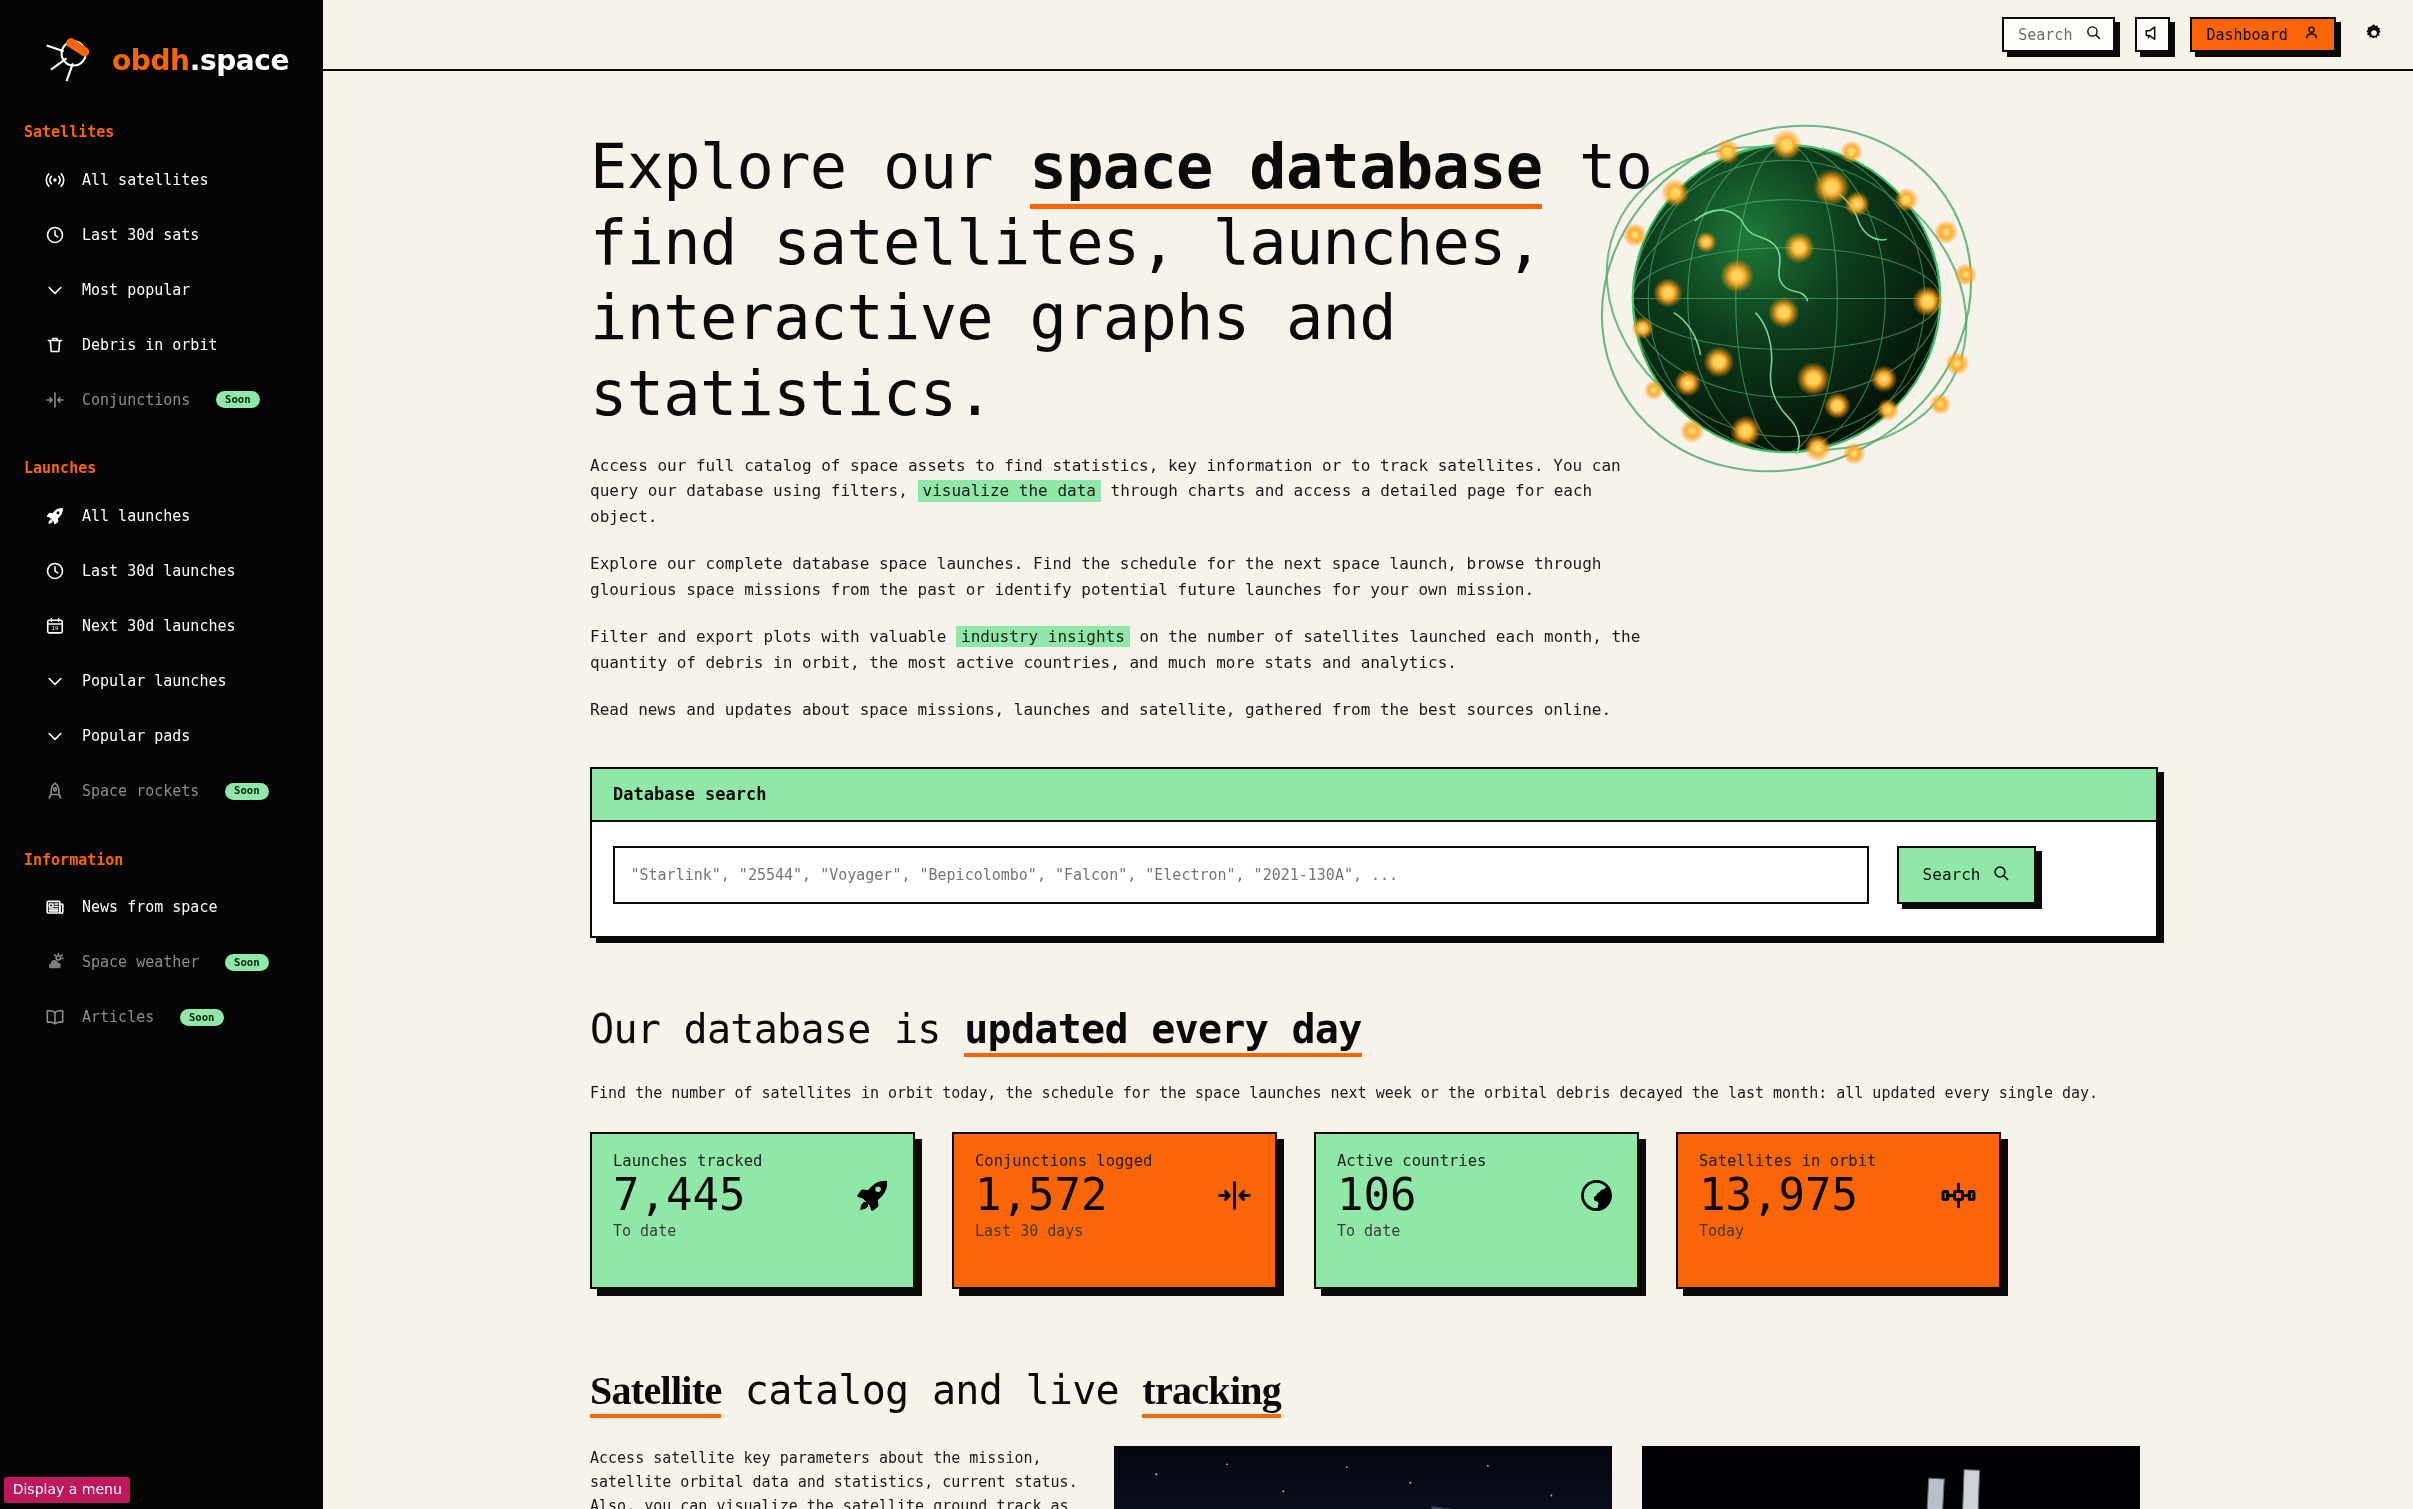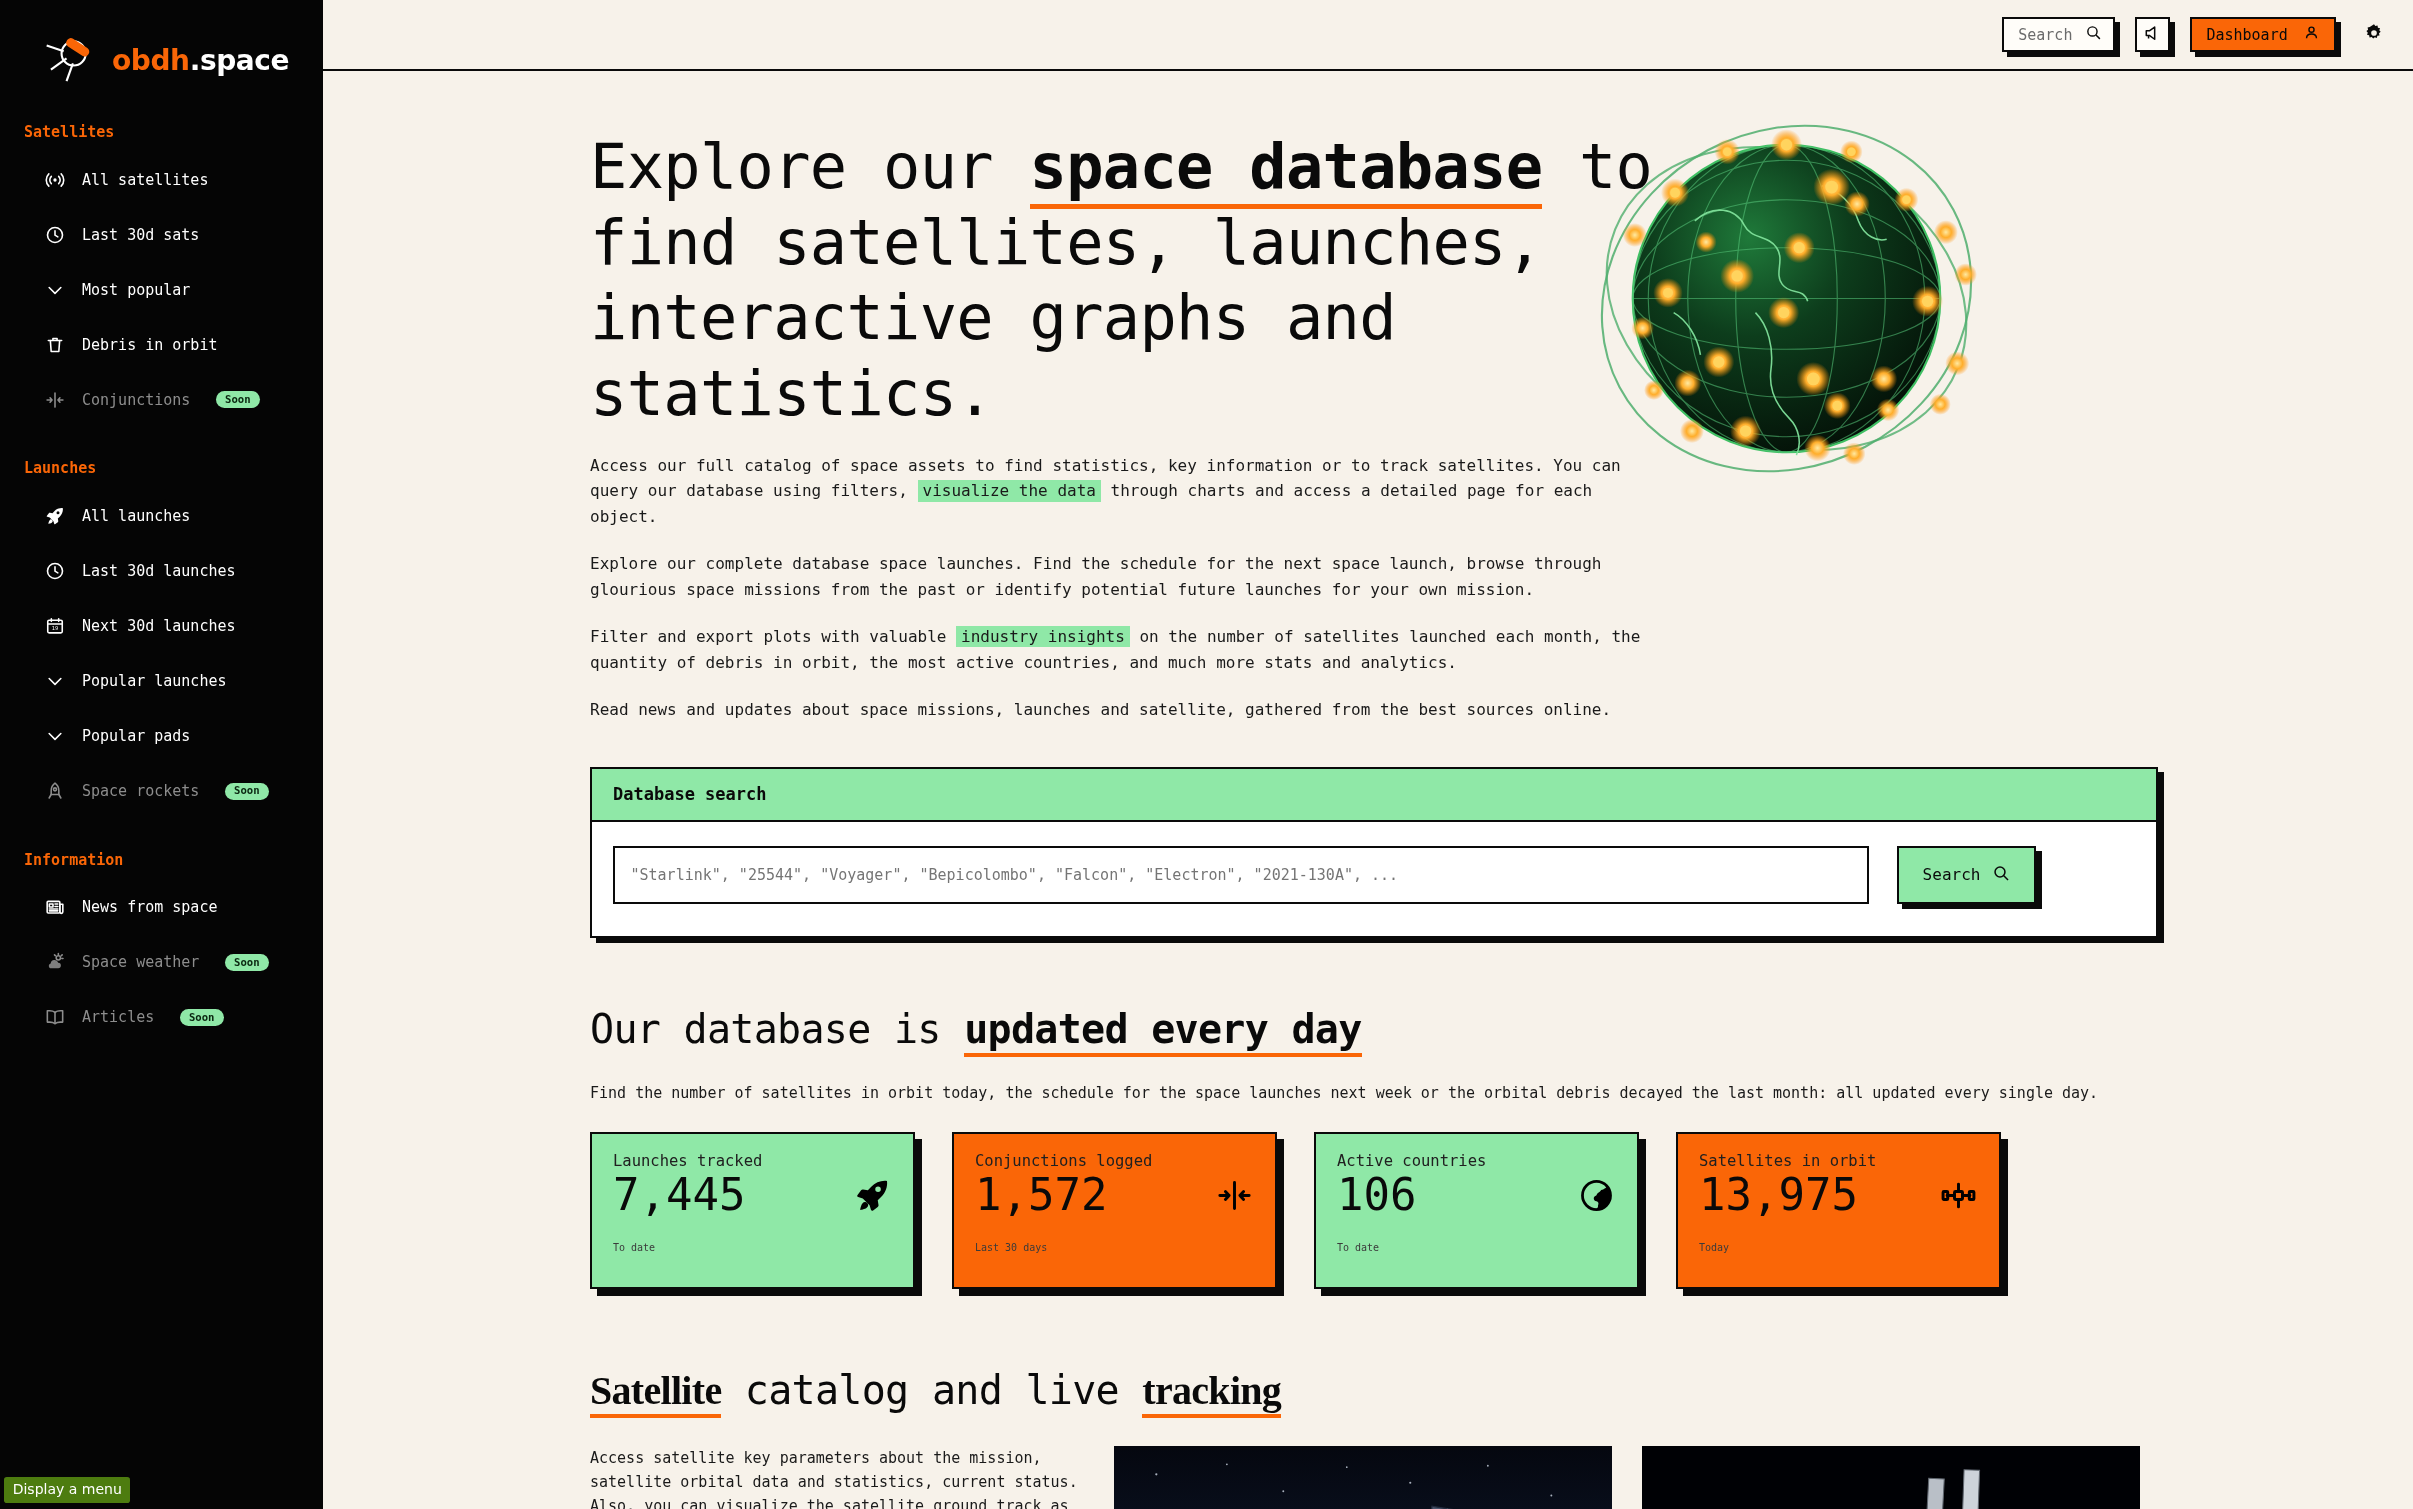--- a/index.html
+++ b/index.html
@@ -38,21 +38,21 @@
   .sb-ico { width: 21px; height: 21px; flex: 0 0 21px; display:flex; align-items:center; justify-content:center; }
   .sb-ico svg { width: 20px; height: 20px; display: block; }
   .soon {
     background: #8FE8A7; color: #09250f; font-size: 10.6px;
     border-radius: 705px; padding: 2.8px 9.2px 3.5px; margin-left: 8.5px;
     font-weight: 600; line-height: 1;
   }
   
   #status-tip {
     position: absolute; left: 4.2px; bottom: 6.4px; z-index: 60;
-    background: #4d7c0f; color: #fff;
+    background: #be185d; color: #fff;
     font-family: "DejaVu Sans", "Liberation Sans", sans-serif;
     font-size: 14px; padding: 4.2px 8.5px 5.6px; border-radius: 2.8px;
     white-space: nowrap;
   }
   
   #header {
     position: absolute; left: 323px; top: 0;
     width: 2090px; height: 71px;
     background: #F7F2EA;
     border-bottom: 2.8px solid #0a0a0a;
@@ -147,21 +147,21 @@
     position:relative; z-index:1; border:2.8px solid #0a0a0a;
     height: 157px; padding: 18.3px 21px 0; display:flex; flex-direction:column;
   }
   .stat.green .inner { background:#8FE8A7; }
   .stat.orange .inner { background:#FA6607; }
   .stat.white .inner { background:#ffffff; }
   .stat-label { font-size: 15.5px; color:#202020; }
   .stat-mid { display:flex; align-items:center; justify-content:space-between; margin-top: 1.4px; }
   .stat-value { font-size: 44px; font-weight: 400; color:#0a0a0a; line-height:1.1; }
   .stat-ico { width: 40px; height:40px; display:flex; align-items:center; justify-content:center; }
-  .stat-sub { font-size: 10px; color:#3b3b3b; margin-top: 22px; }
+  .stat-sub { font-size: 15px; color:#3b3b3b; margin-top: 2px; }
   
   #catalog-title { margin: 78px 0 0 267px; font-size: 40px; font-weight:400; letter-spacing:-0.7px; color:#0a0a0a;}
   #catalog-title b { font-weight:700; border-bottom: 4.2px solid #FA6607; padding-bottom:1.4px;font-family:Liberation Serif, serif; }
   #catalog-row { margin: 32px 0 0 267px; display:flex; gap: 30px; align-items:flex-start; }
   #catalog-text { width: 494px; flex:0 0 494px; font-size: 15px; line-height: 1.62; color:#1a1a1a; }
   .photo { width: 498px; flex: 0 0 498px; height: 212px; overflow:hidden; position:relative; background:#000; }
   .photo svg { display:block; width:100%; height:100%; }
 </style>
 </head>
 <body>

